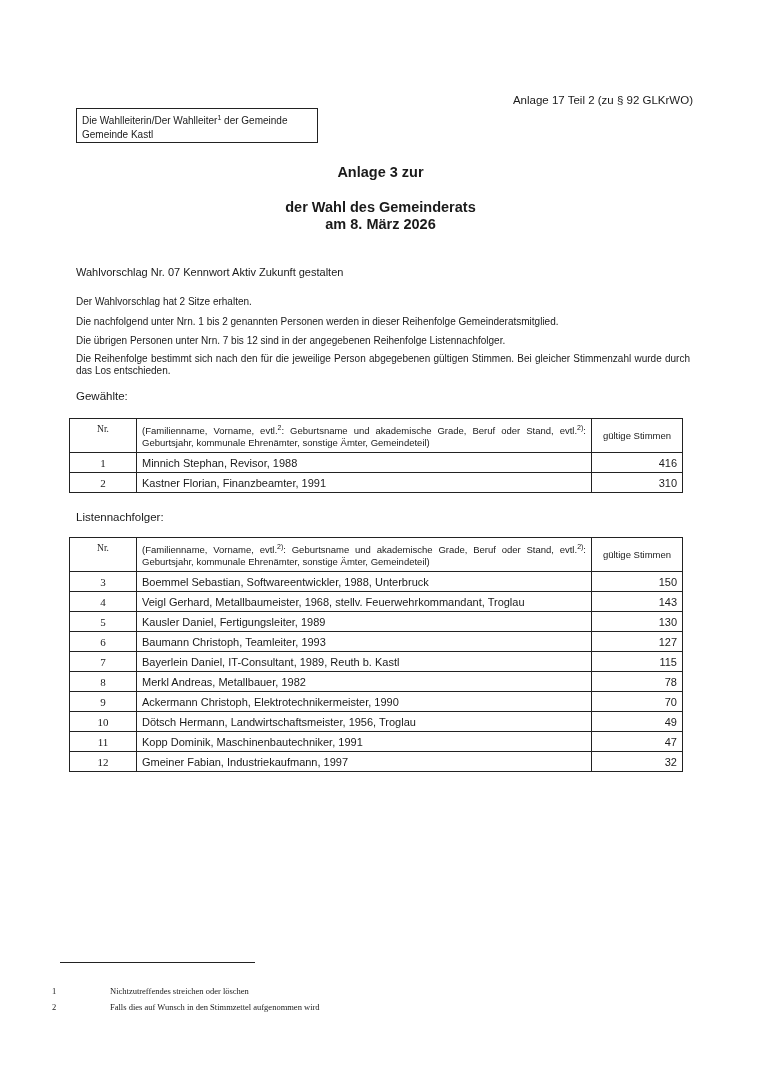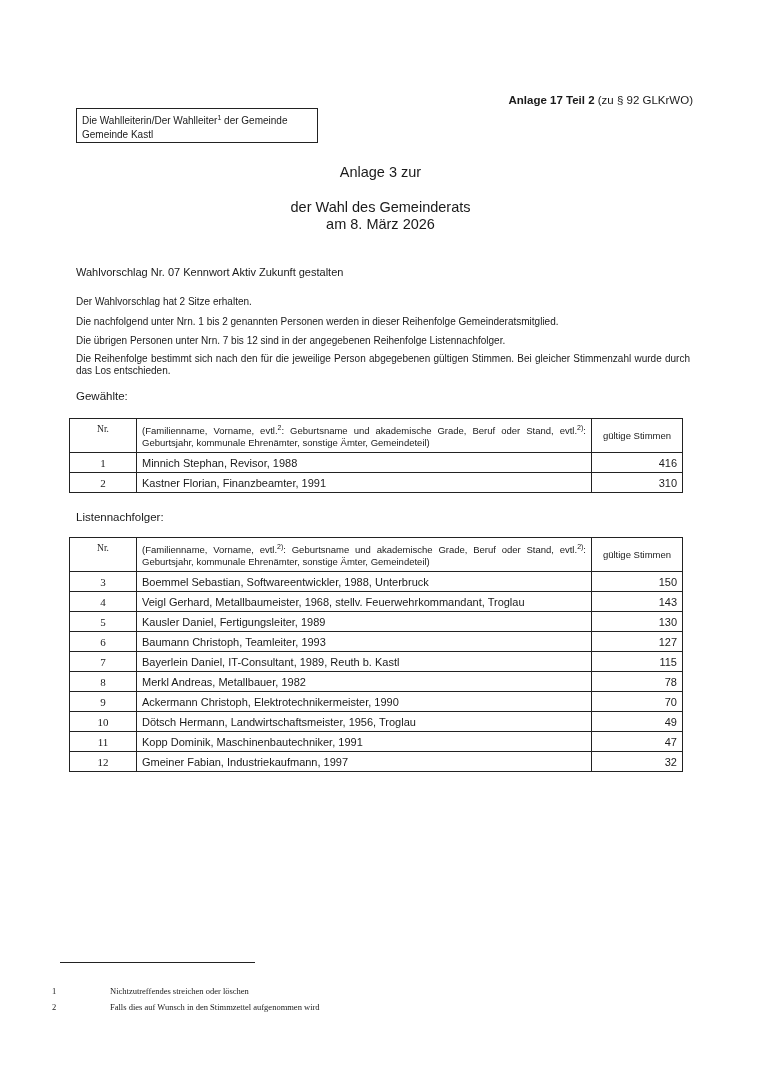--- a/index.html
+++ b/index.html
@@ -1,23 +1,23 @@
 <!DOCTYPE html>
 <html><head>
 <meta charset="utf-8">
 <style>
   html, body { margin: 0; padding: 0; background: #ffffff; }
   body { width: 761px; height: 1080px; position: relative; overflow: hidden;
          font-family: "Liberation Sans", sans-serif; color: #1a1a1a; }
   .abs { position: absolute; }
   .annex-ref { right: 68px; top: 94px; font-size: 11.5px; }
-  .annex-ref b { font-weight: bold; }
+  .annex-ref b { font-weight: normal; }
   .authority-box { left: 76px; top: 108px; width: 242px; height: 35px; border: 1px solid #222;
                    font-size: 10px; line-height: 14px; padding: 2px 5px; box-sizing: border-box; }
-  .center-title { left: 0; width: 761px; text-align: center; font-weight: normal; }
+  .center-title { left: 0; width: 761px; text-align: center; font-weight: bold; }
   .t1 { top: 164px; font-size: 14.5px; }
   .t2 { top: 199px; font-size: 14.5px; line-height: 17px; }
   .proposal { left: 76px; top: 266px; font-size: 11px; font-weight: normal; }
   .para { left: 76px; width: 614px; font-size: 10px; line-height: 12px; text-align: justify; }
   .label { left: 76px; font-size: 11.5px; }
   table { border-collapse: collapse; position: absolute; left: 69px; width: 614px; font-size: 11px; }
   td, th { border: 1.3px solid #222; padding: 0 5px; font-weight: normal; vertical-align: middle; }
   th { font-size: 9.5px; line-height: 12px; }
   .nr { width: 56px; text-align: center; font-family: Liberation Serif, serif; }
   .name { text-align: left; }

